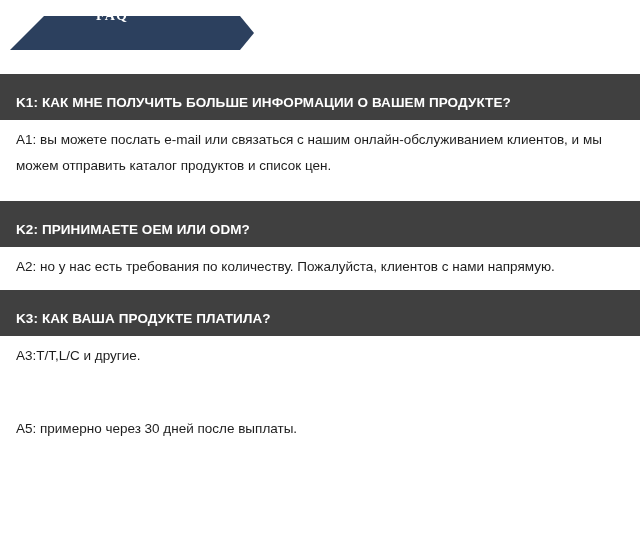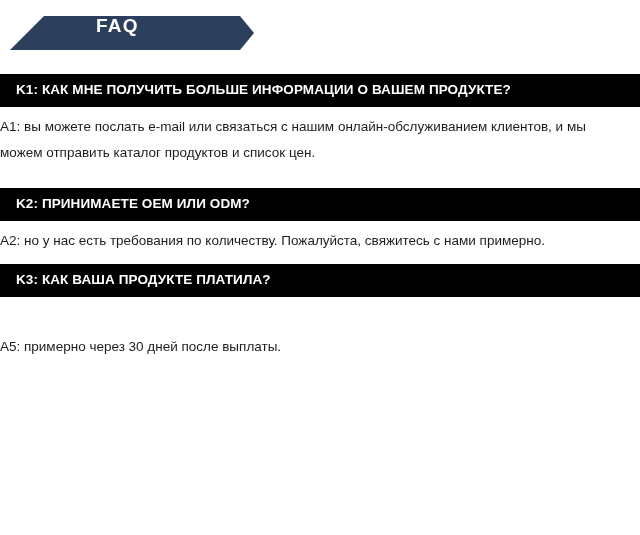--- a/index.html
+++ b/index.html
@@ -52,49 +52,50 @@
     width: 0;
     height: 0;
     border-top: 17px solid #ffffff;
     border-bottom: 17px solid transparent;
     border-left: 17px solid #ffffff;
     border-right: 17px solid transparent;
   }
   .header-title {
     position: absolute;
     left: 96px;
-    top: 15px;
+    top: 8px;
     color: #ffffff;
-    font-size: 19px;
+    font-size: 14px;
     font-weight: bold;
     letter-spacing: 1.2px;
+    font-family: Liberation Serif, serif;
   }
 
   
   .qa-list {
     position: relative;
     margin-top: 14px;
   }
   .qa-block {
     position: relative;
   }
   .q-bar {
-    background: #000000;
+    background: #404040;
     color: #ffffff;
     font-size: 13.5px;
     font-weight: bold;
     line-height: 20px;
-    padding: 6px 16px 7px 16px;
+    padding: 19px 16px 7px 16px;
     letter-spacing: 0.1px;
   }
   .a-text {
     color: #1d1d1d;
     font-size: 13.5px;
     line-height: 26px;
-    padding: 7px 16px 10px 0;
+    padding: 7px 16px 10px 16px;
   }
   .gap-md { height: 12px; }
   .gap-lg { height: 18px; }
 </style>
 </head>
 <body>
 
 <div class="page">
 
   <div class="header">
@@ -107,25 +108,26 @@
 
     <div class="qa-block">
       <div class="q-bar">K1: КАК МНЕ ПОЛУЧИТЬ БОЛЬШЕ ИНФОРМАЦИИ О ВАШЕМ ПРОДУКТЕ?</div>
       <div class="a-text">A1: вы можете послать e-mail или связаться с нашим онлайн-обслуживанием клиентов, и мы можем отправить каталог продуктов и список цен.</div>
     </div>
 
     <div class="gap-md"></div>
 
     <div class="qa-block">
       <div class="q-bar">K2: ПРИНИМАЕТЕ OEM ИЛИ ODM?</div>
-      <div class="a-text">A2: но у нас есть требования по количеству. Пожалуйста, свяжитесь с нами примерно.</div>
+      <div class="a-text">A2: но у нас есть требования по количеству. Пожалуйста, клиентов с нами напрямую.</div>
     </div>
 
     <div class="qa-block">
       <div class="q-bar">K3: КАК ВАША ПРОДУКТЕ ПЛАТИЛА?</div>
+      <div class="a-text">A3:T/T,L/C и другие.</div>
     </div>
 
     <div class="gap-lg"></div>
 
 
     <div class="gap-md"></div>
 
     <div class="qa-block">
       <div class="a-text">A5: примерно через 30 дней после выплаты.</div>
     </div>

